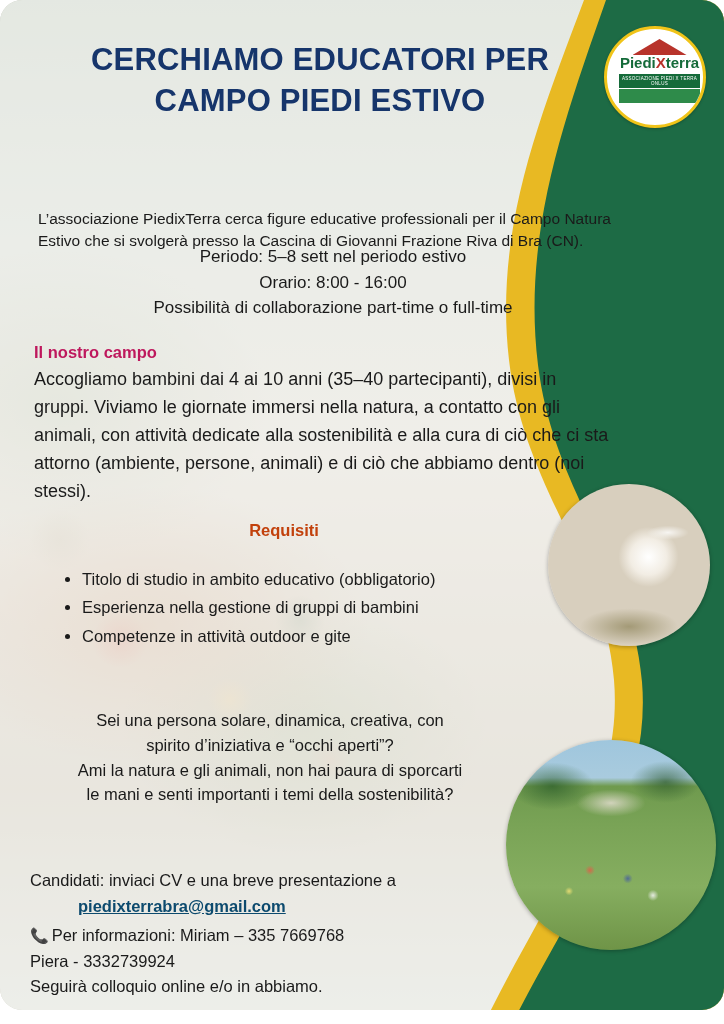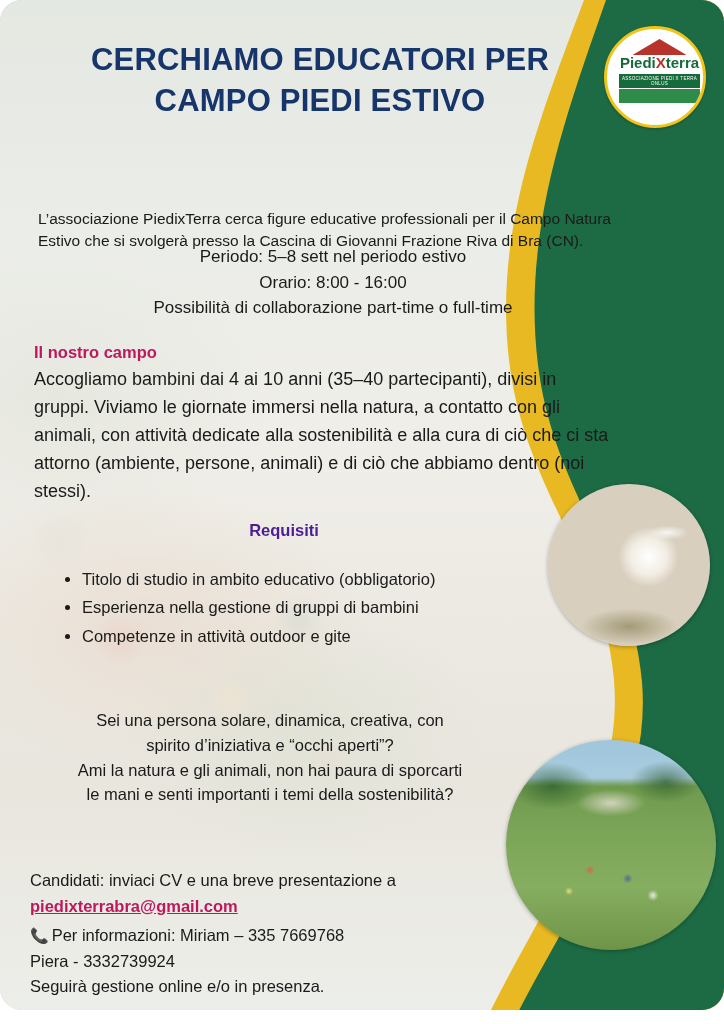--- a/index.html
+++ b/index.html
@@ -180,21 +180,21 @@
   }
 
   .req-head {
     position: absolute;
     top: 521px;
     left: 34px;
     width: 500px;
     text-align: center;
     font-size: 16.5px;
     font-weight: bold;
-    color: #4c1d95;
+    color: #c2410c;
   }
   .req-list {
     position: absolute;
     top: 549px;
     left: 42px;
     width: 520px;
     margin: 16px;
     padding-left: 24px;
     color: #1a1a1a;
     font-size: 16.5px;
@@ -214,21 +214,22 @@
     top: 868px;
     left: 30px;
     width: 470px;
     text-align: left;
     font-size: 16.5px;
     line-height: 1.55;
   }
   .contact .email {
     font-weight: bold;
     text-decoration: underline;
-    color: #be185d;
+    color: #0c4a6e;
+    margin-left: 48px;
   }
   .phone-line {
     display: block;
     margin-top: 4px;
   }
   .phone-icon {
     font-size: 15px;
     margin-right: 3px;
   }
 
@@ -332,19 +333,19 @@
     <div>spirito d’iniziativa e “occhi aperti”?</div>
     <div>Ami la natura e gli animali, non hai paura di sporcarti</div>
     <div>le mani e senti importanti i temi della sostenibilità?</div>
   </div>
 
   <div class="body-text contact">
     <div>Candidati: inviaci CV e una breve presentazione a</div>
     <a class="email" href="#">piedixterrabra@gmail.com</a>
     <span class="phone-line"><span class="phone-icon">📞</span><span>Per informazioni: Miriam – 335 7669768</span></span>
     <div>Piera - 3332739924</div>
-    <div>Seguirà gestione online e/o in presenza.</div>
+    <div>Seguirà colloquio online e/o in abbiamo.</div>
   </div>
 
   <div class="photo-circle photo-rabbits"></div>
   <div class="photo-circle photo-camp"></div>
 
 </div>
 
 </body></html>

